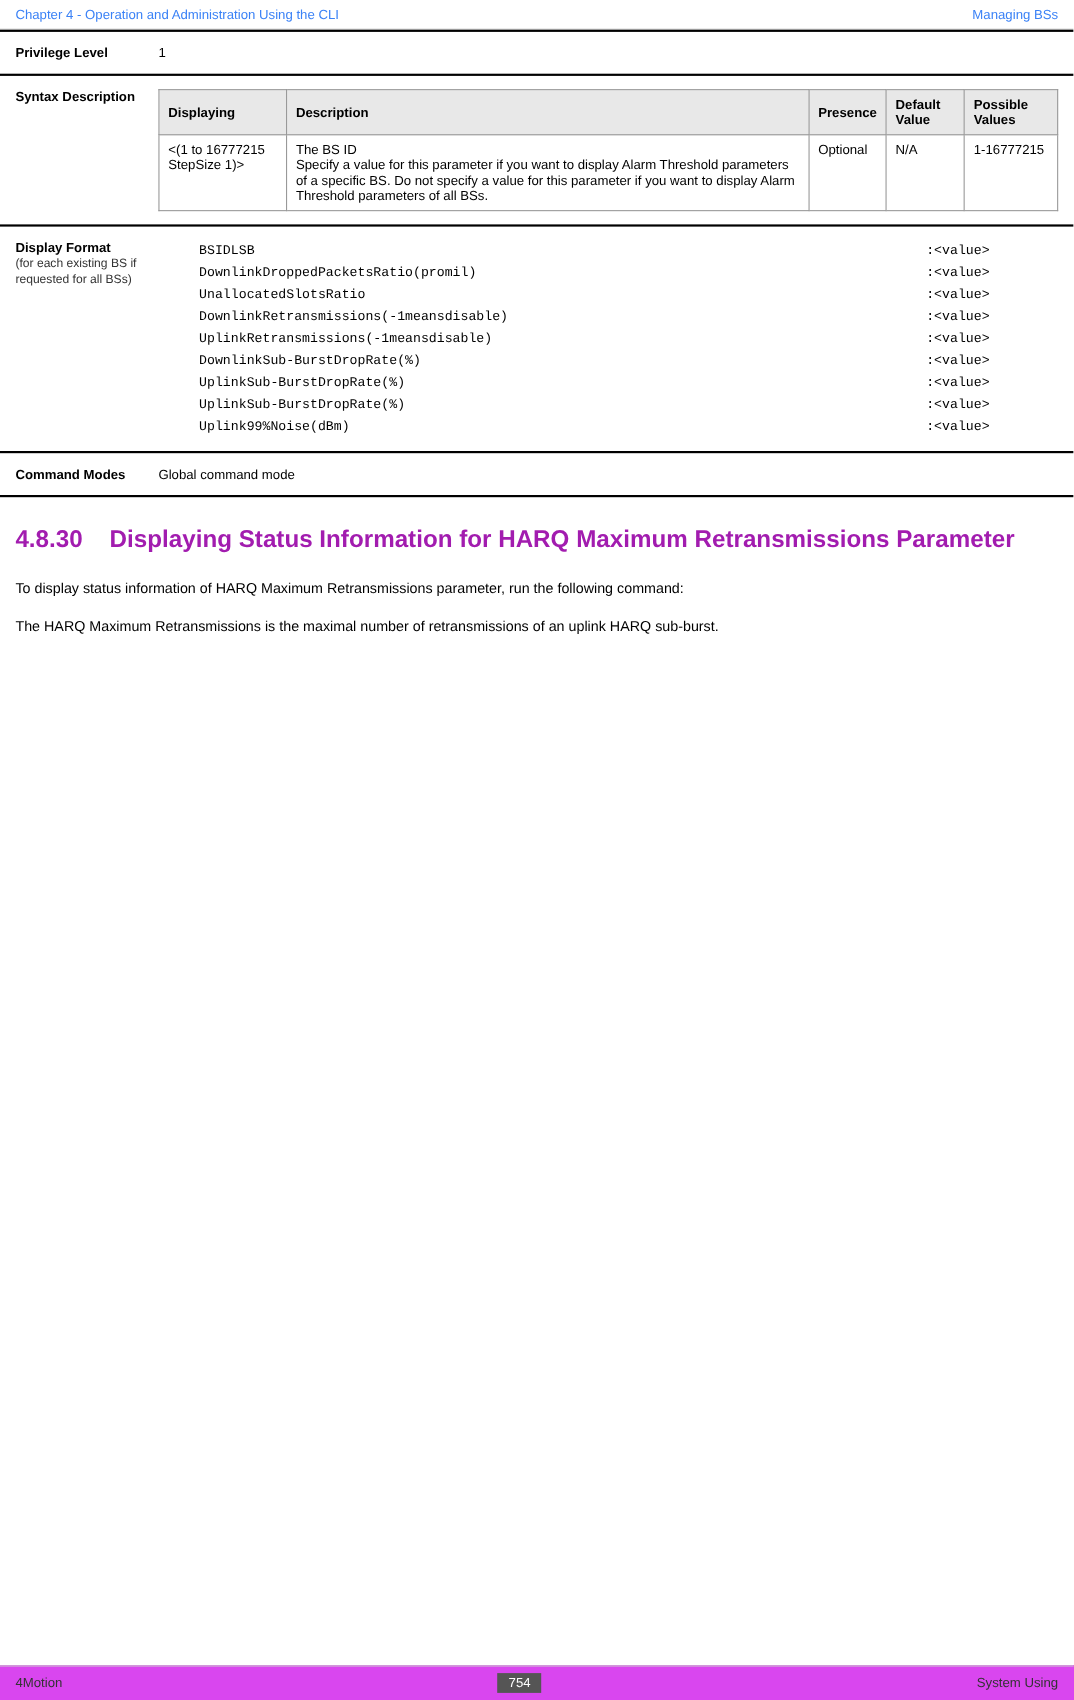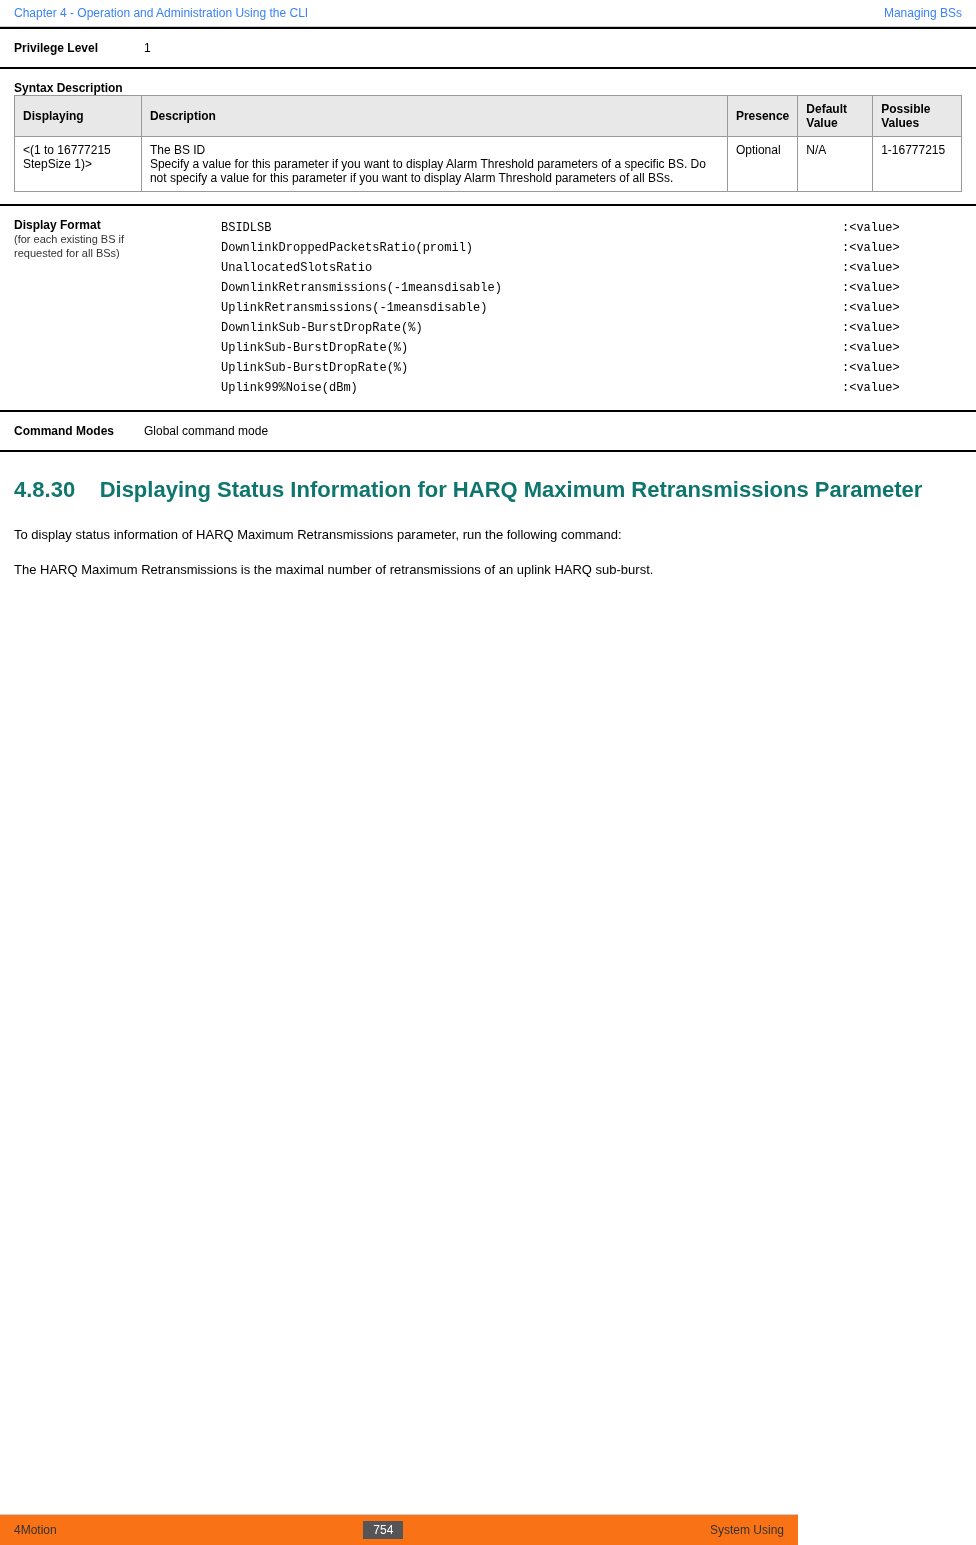--- a/index.html
+++ b/index.html
@@ -75,73 +75,71 @@
     }
     .format-row {
       display: flex;
       justify-content: space-between;
       padding: 3px 0;
       font-family: 'Courier New', Courier, monospace;
       font-size: 12px;
     }
     .format-key {
       flex: 1;
-      margin-left: 40px;
     }
     .format-val {
       width: 120px;
       text-align: left;
     }
     
     .command-modes-section {
       display: flex;
       border-top: 2px solid #000;
       padding: 12px 14px;
     }
     
     .section-heading-block {
       padding: 24px 14px 12px 14px;
       border-top: 2px solid #000;
     }
     .section-title {
       font-size: 22px;
-      color: #0f766e;
+      color: #a21caf;
       font-weight: bold;
       line-height: 1.3;
     }
     .body-text {
       padding: 8px 14px;
       font-size: 13px;
       line-height: 1.5;
     }
     .page-footer {
       display: flex;
       justify-content: space-between;
       align-items: center;
       padding: 6px 14px;
       border-top: 1px solid #ccc;
       font-size: 12px;
       color: #333;
       position: fixed;
       bottom: 0;
-      width: 798px;
-      background: #f97316;
+      width: 976px;
+      background: #d946ef;
       text-align: right;
     }
     .footer-page-num {
       background: #555;
       color: #fff;
       padding: 2px 10px;
       font-size: 12px;
     }
     .syntax-desc-wrapper {
       display: flex;
       border-top: 2px solid #000;
       padding: 12px 14px;
-      flex-direction: column;
     }
   </style>
 </head>
 <body>
 
 <div class="page-header">
   <span>Chapter 4 - Operation and Administration Using the CLI</span>
   <span>Managing BSs</span>
 </div>
 

